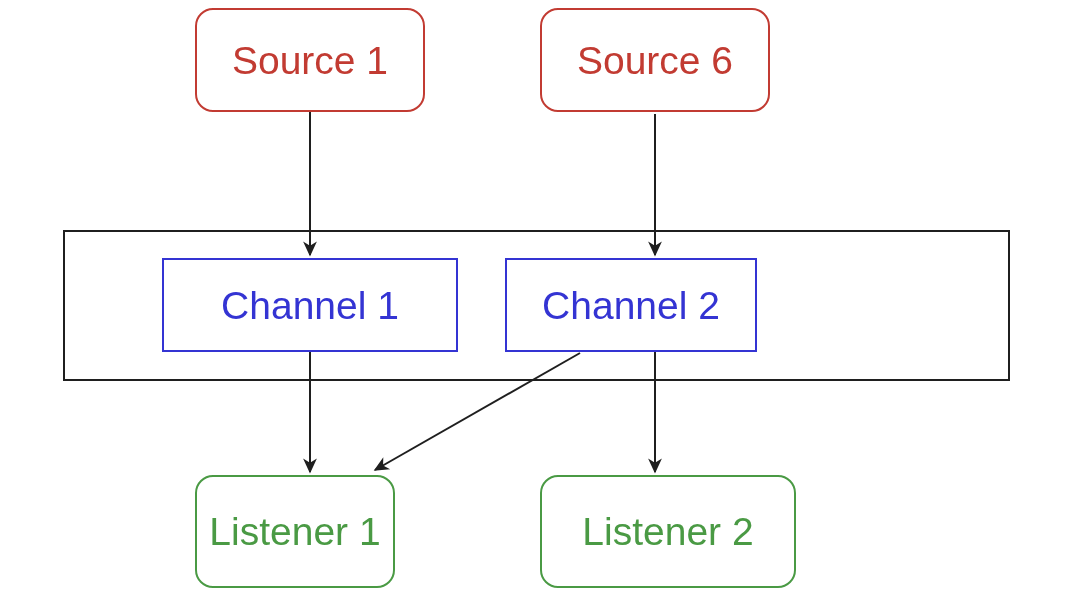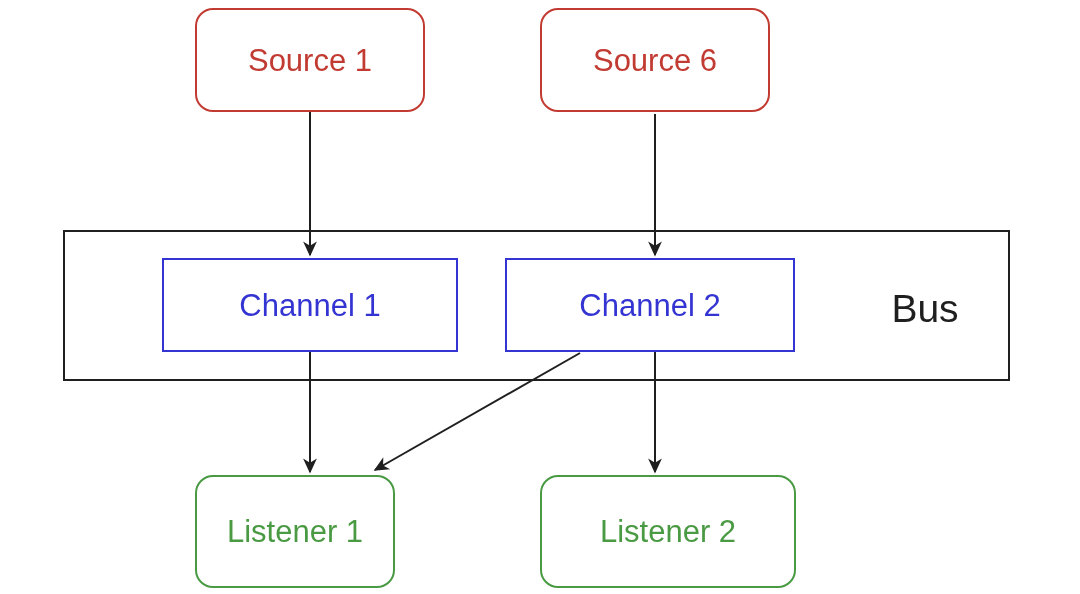--- a/index.html
+++ b/index.html
@@ -15,21 +15,21 @@
     font-family: "Liberation Sans", sans-serif;
     overflow: hidden;
   }
   .node {
     position: absolute;
     display: flex;
     align-items: center;
     justify-content: center;
     box-sizing: border-box;
     background: #ffffff;
-    font-size: 31px;
+    font-size: 39px;
     line-height: 1;
     white-space: nowrap;
   }
   .node.source {
     border: 2px solid var(--source-color, #c23b32);
     color: var(--source-color, #c23b32);
     border-radius: 18px;
   }
   .node.channel {
     border: 2px solid var(--channel-color, #3434d3);
@@ -102,25 +102,24 @@
   <div class="node source" style="left:195px; top:8px; width:230px; height:104px;">
     <span>Source 1</span>
   </div>
   <div class="node source" style="left:540px; top:8px; width:230px; height:104px;">
     <span>Source 6</span>
   </div>
 
   <div class="node channel" style="left:162px; top:258px; width:296px; height:94px;">
     <span>Channel 1</span>
   </div>
-  <div class="node channel" style="left:505px; top:258px; width:290px; height:94px;">
+  <div class="node channel" style="left:505px; top:258px; width:252px; height:94px;">
     <span>Channel 2</span>
   </div>
 
-  <div class="bus-label">Bus</div>
 
   <div class="node listener" style="left:195px; top:475px; width:200px; height:113px;">
     <span>Listener 1</span>
   </div>
   <div class="node listener" style="left:540px; top:475px; width:256px; height:113px;">
     <span>Listener 2</span>
   </div>
 
 </div>
 

